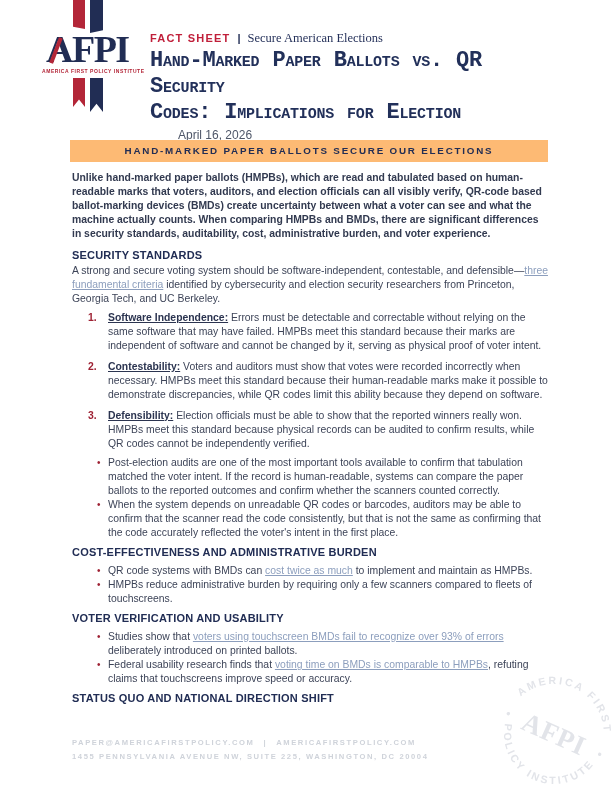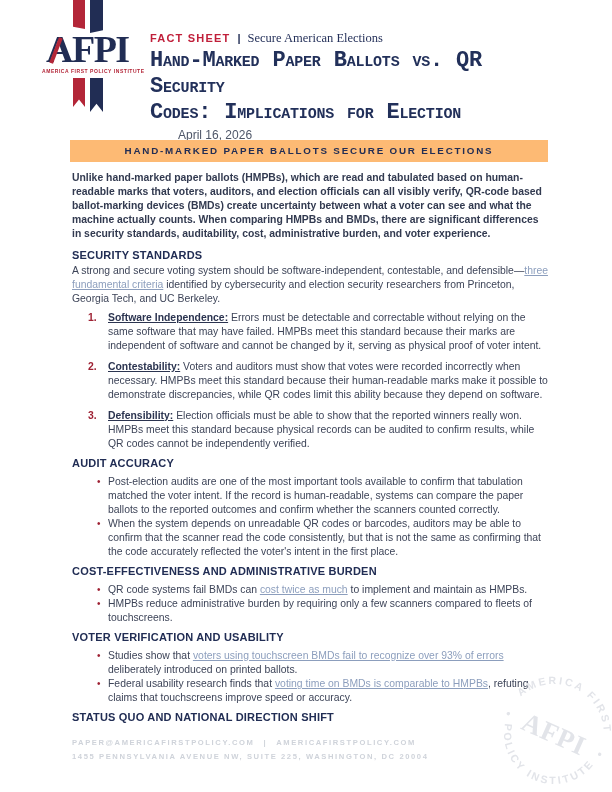--- a/index.html
+++ b/index.html
@@ -122,37 +122,36 @@
       <li>
         <span class="num">2.</span>
         <span class="itext"><span class="lead">Contestability:</span> <span>Voters and auditors must show that votes were recorded incorrectly when necessary. HMPBs meet this standard because their human-readable marks make it possible to demonstrate discrepancies, while QR codes limit this ability because they depend on software.</span></span>
       </li>
       <li>
         <span class="num">3.</span>
         <span class="itext"><span class="lead">Defensibility:</span> <span>Election officials must be able to show that the reported winners really won. HMPBs meet this standard because physical records can be audited to confirm results, while QR codes cannot be independently verified.</span></span>
       </li>
     </ol>
 
-    <h2 class="sec">AUDIT ACCURACY</h2>
     <ul class="bullist">
       <li>
         <span class="dot">•</span>
         <span class="itext">Post-election audits are one of the most important tools available to confirm that tabulation matched the voter intent. If the record is human-readable, systems can compare the paper ballots to the reported outcomes and confirm whether the scanners counted correctly.</span>
       </li>
       <li>
         <span class="dot">•</span>
         <span class="itext">When the system depends on unreadable QR codes or barcodes, auditors may be able to confirm that the scanner read the code consistently, but that is not the same as confirming that the code accurately reflected the voter's intent in the first place.</span>
       </li>
     </ul>
 
     <h2 class="sec">COST-EFFECTIVENESS AND ADMINISTRATIVE BURDEN</h2>
     <ul class="bullist">
       <li>
         <span class="dot">•</span>
-        <span class="itext"><span>QR code systems fail BMDs can </span><a class="lnk" href="#">cost twice as much</a><span> to implement and maintain as HMPBs.</span></span>
+        <span class="itext"><span>QR code systems with BMDs can </span><a class="lnk" href="#">cost twice as much</a><span> to implement and maintain as HMPBs.</span></span>
       </li>
       <li>
         <span class="dot">•</span>
         <span class="itext">HMPBs reduce administrative burden by requiring only a few scanners compared to fleets of touchscreens.</span>
       </li>
     </ul>
 
     <h2 class="sec">VOTER VERIFICATION AND USABILITY</h2>
     <ul class="bullist">
       <li>

